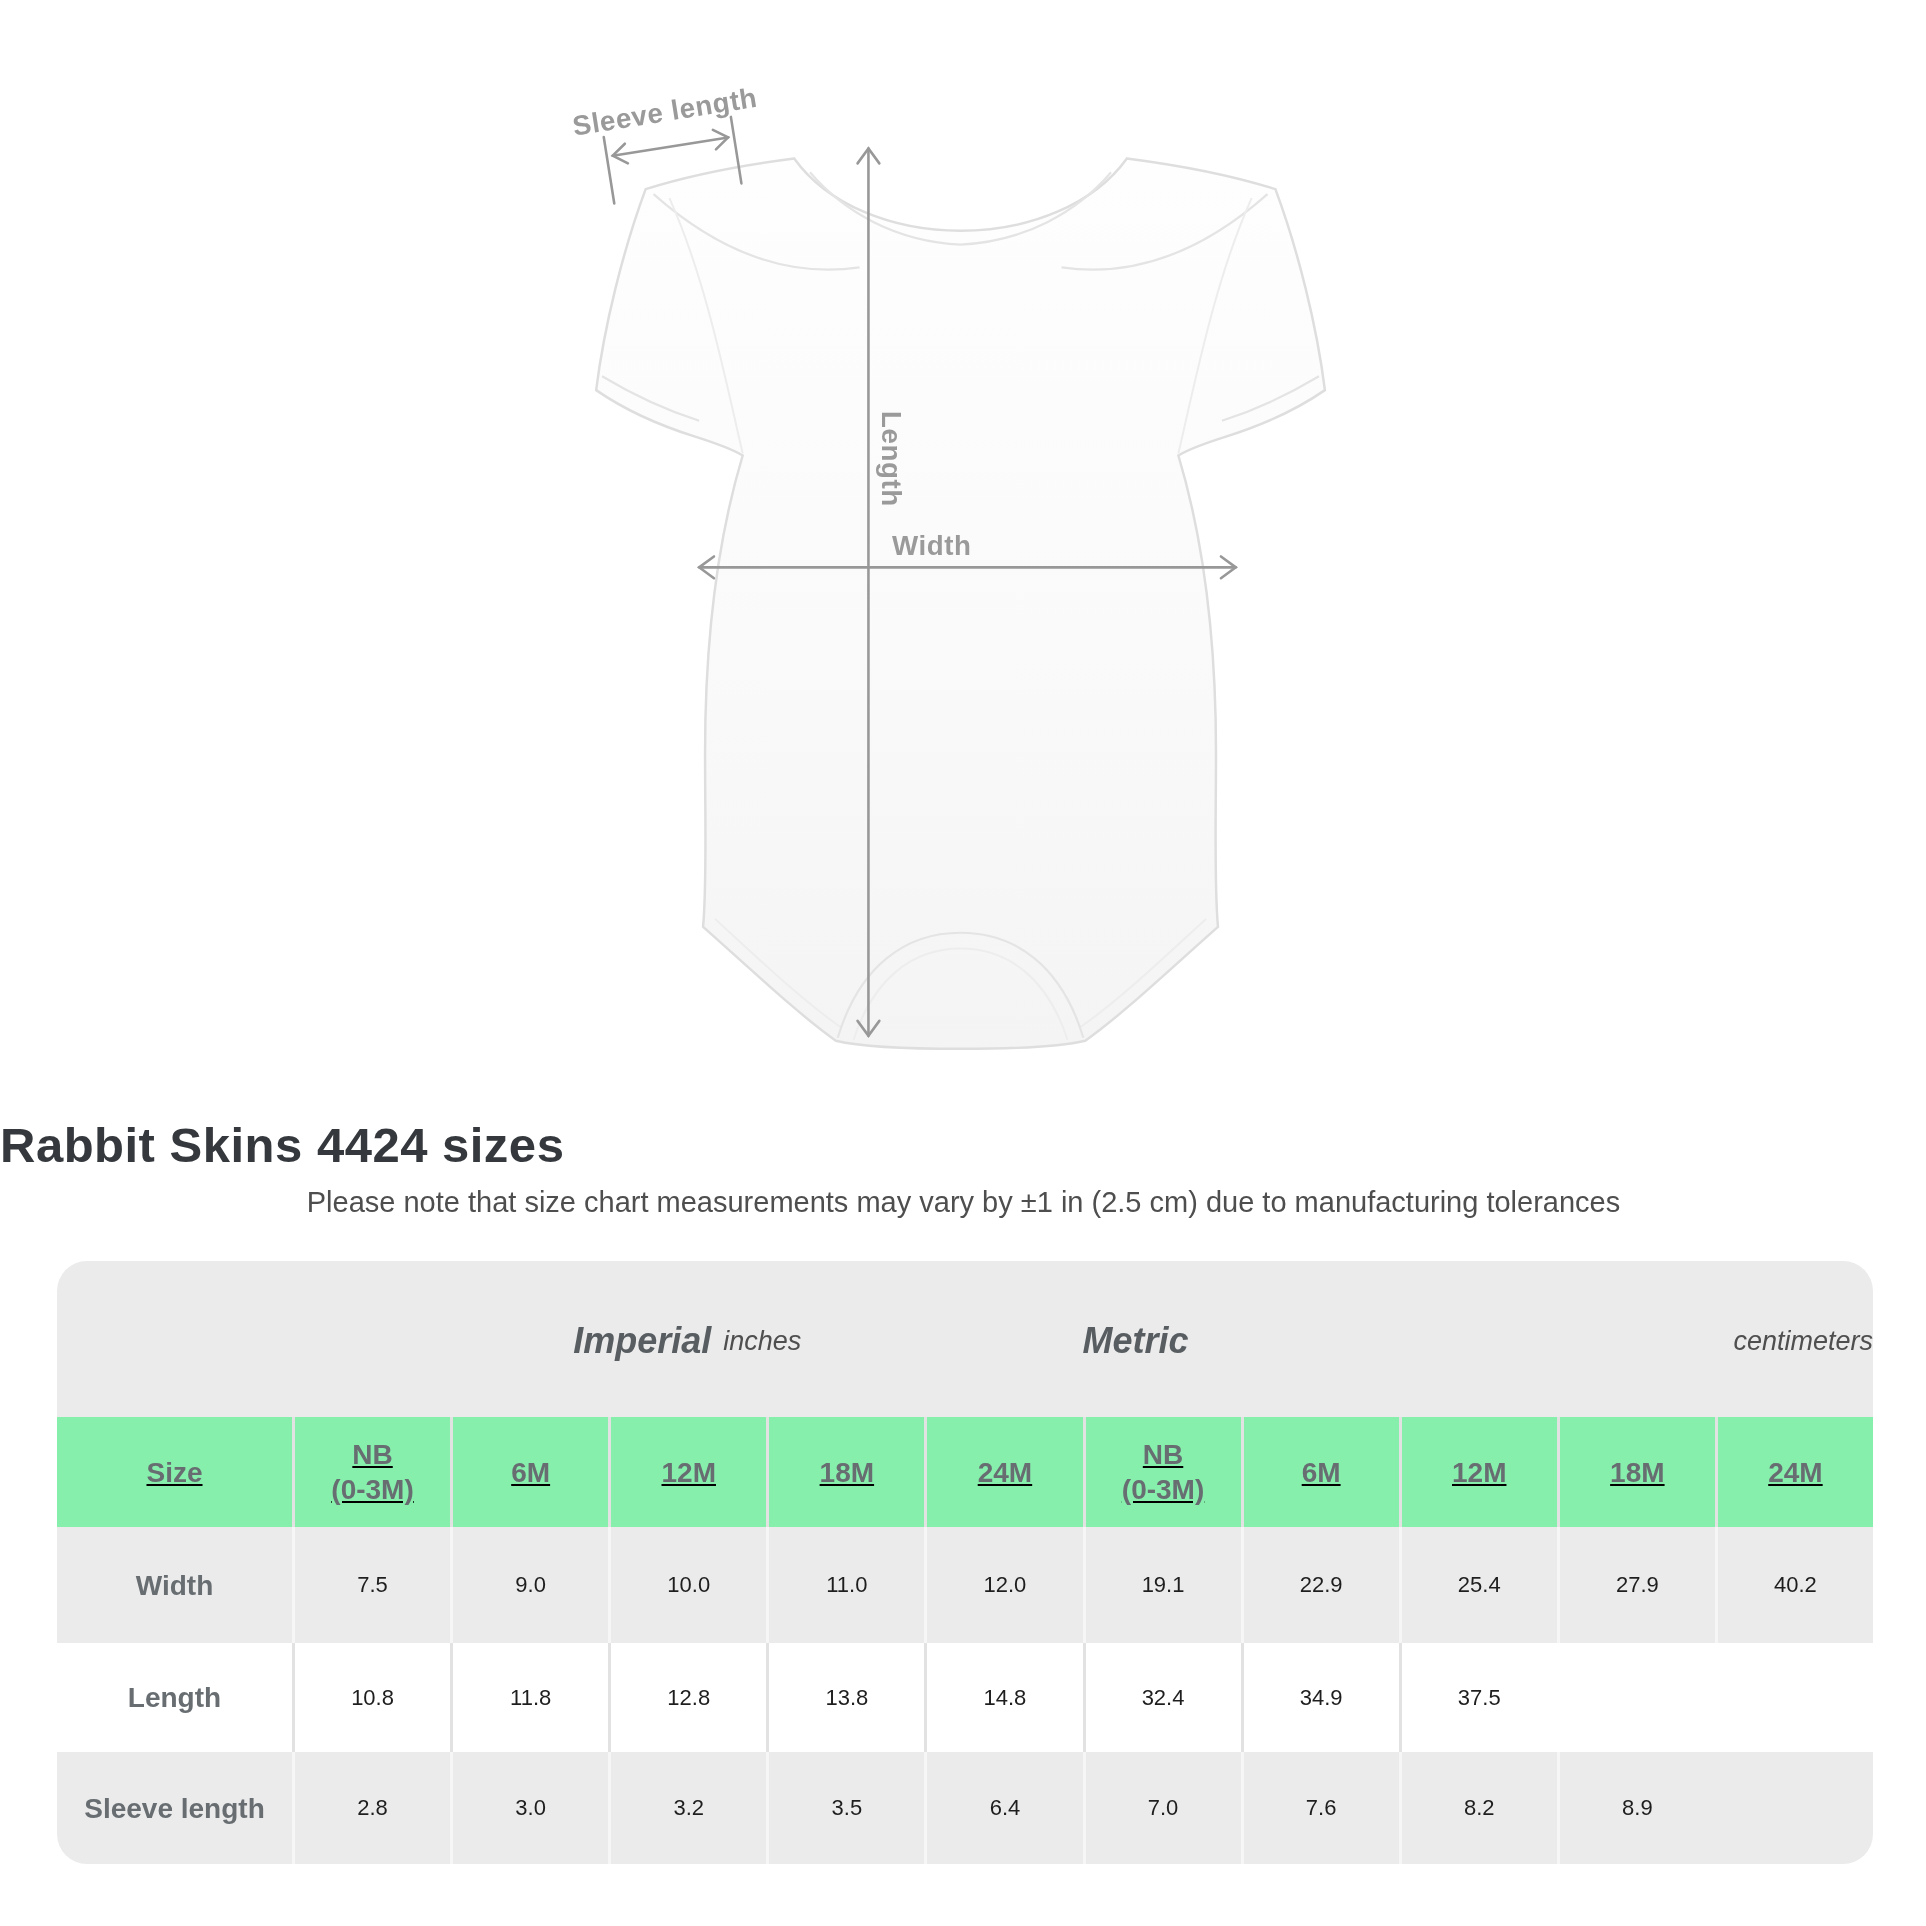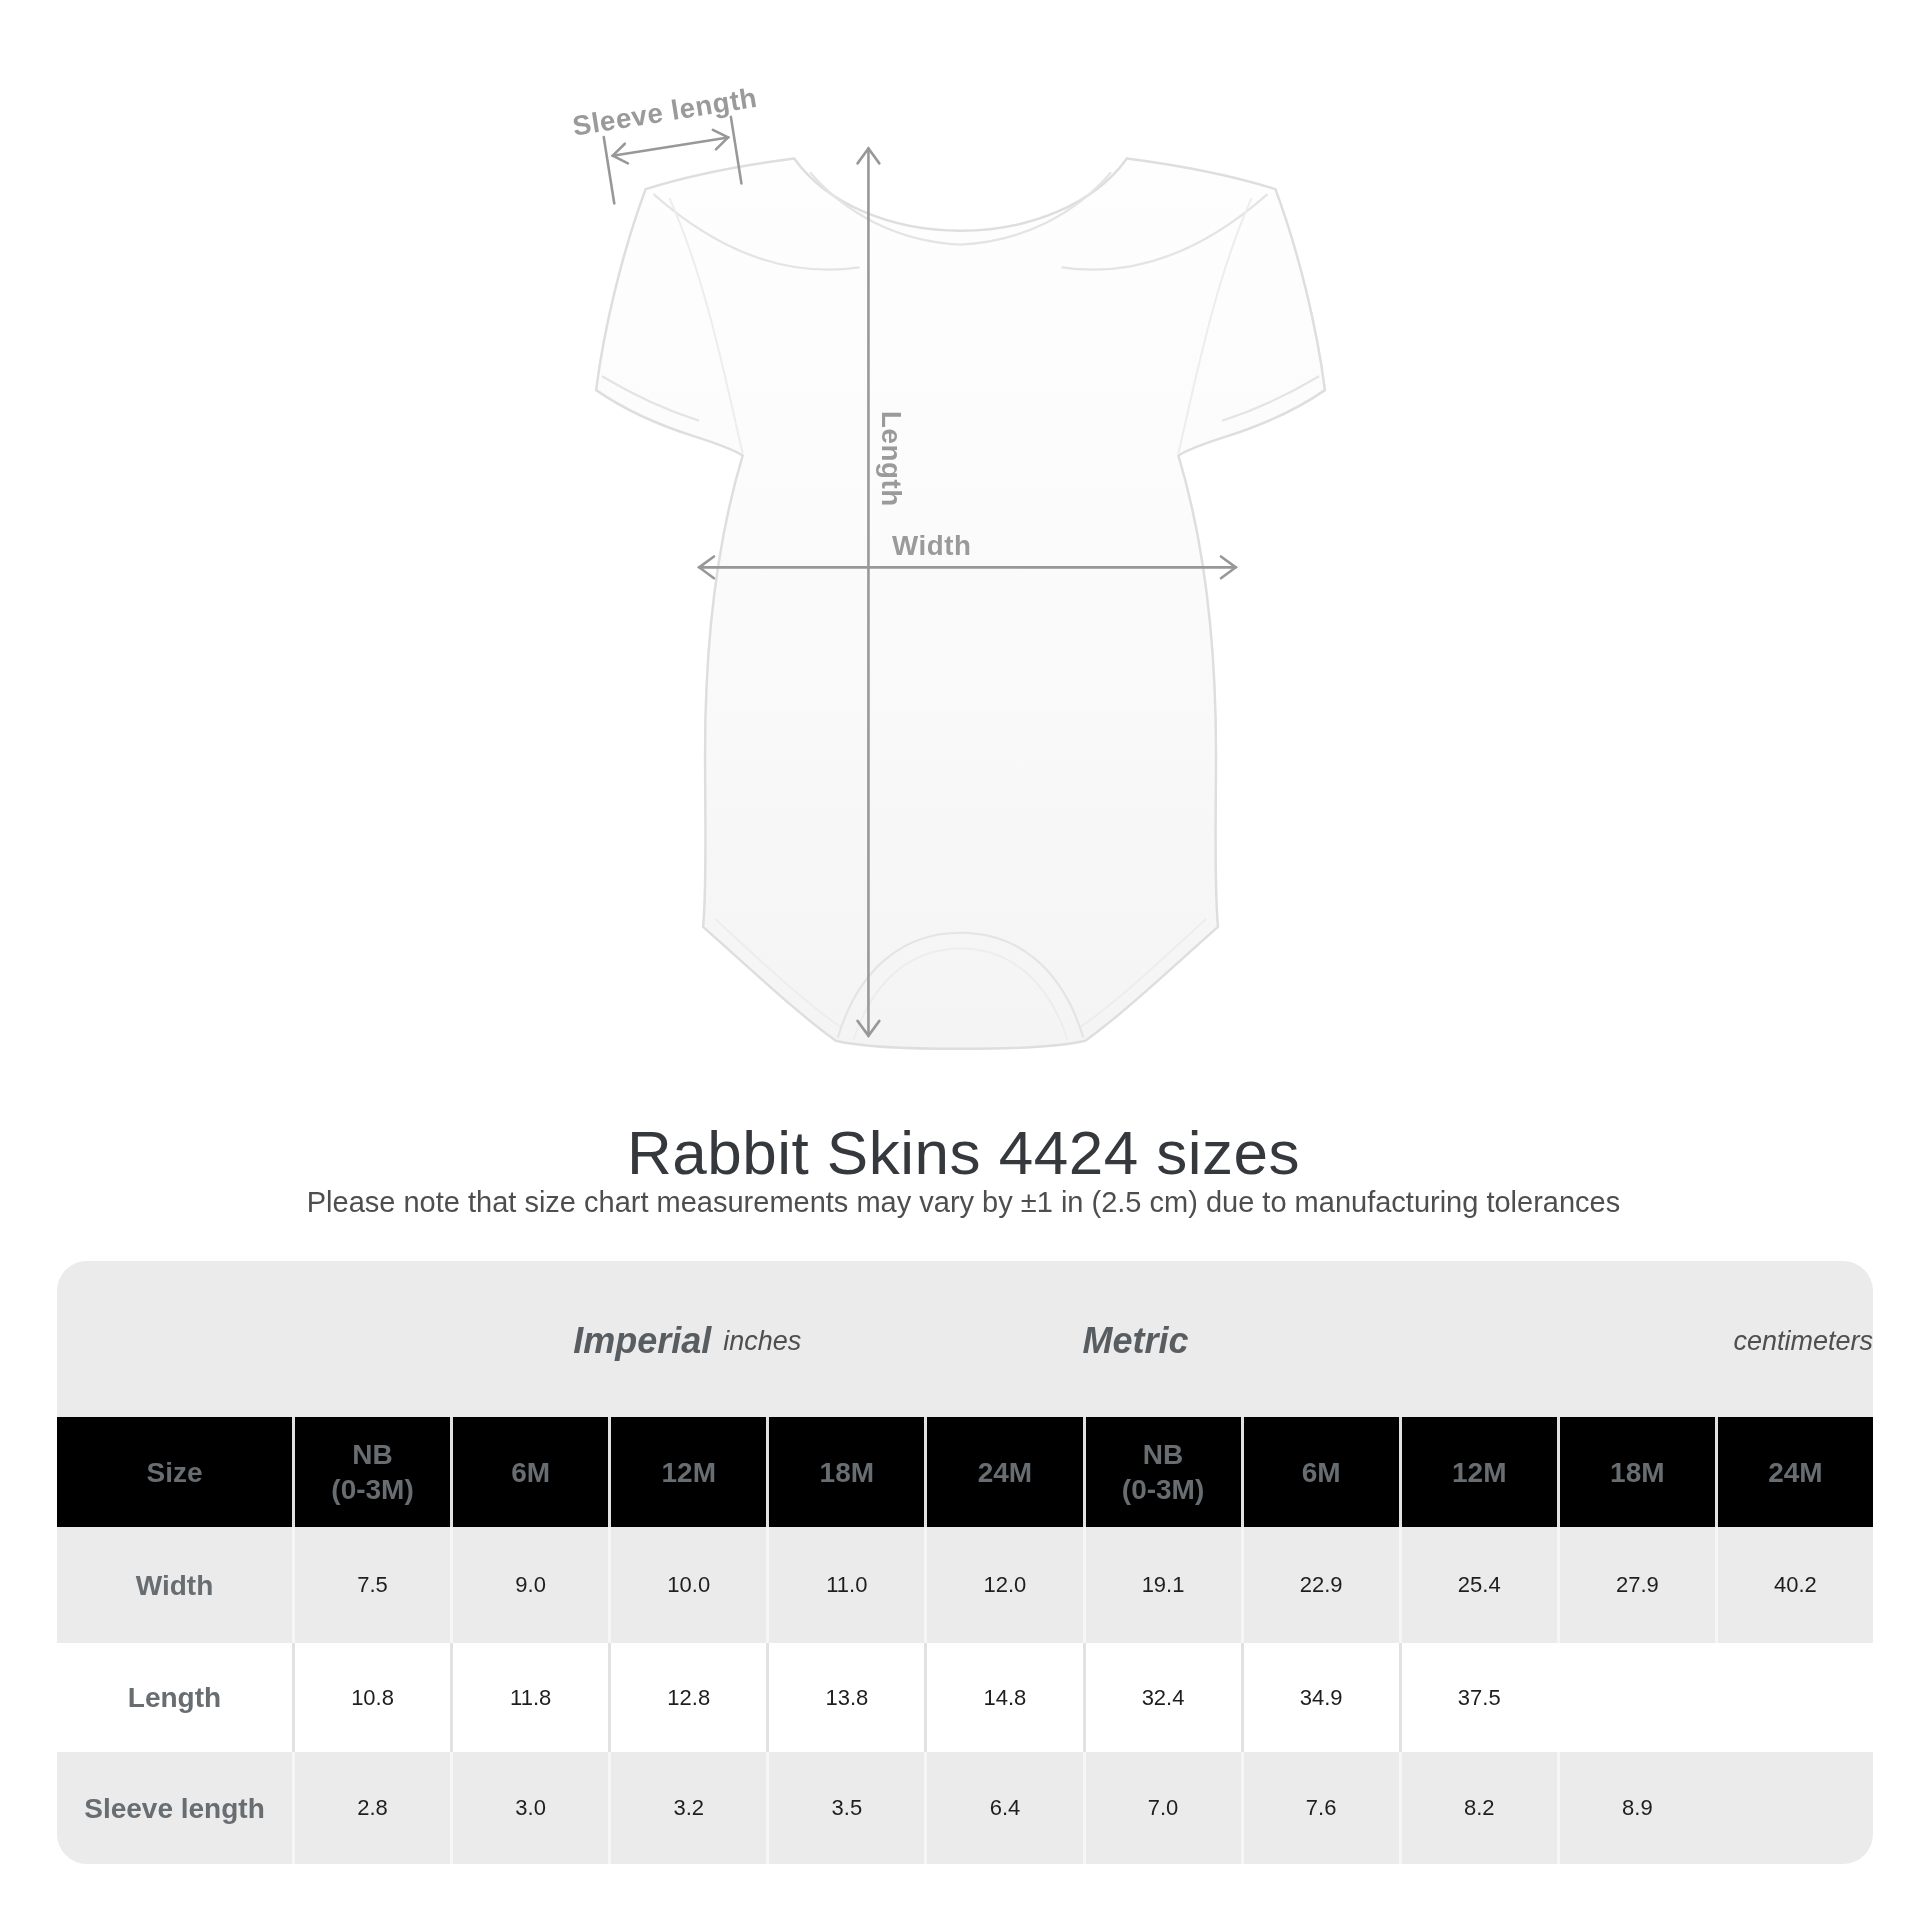--- a/index.html
+++ b/index.html
@@ -8,38 +8,38 @@
 
   
   #diagram-svg{position:absolute;left:0;top:0;}
   .garment-outline{fill:url(#bodyGrad);stroke:#dedede;stroke-width:2.5;}
   .seam{fill:none;stroke:#e4e4e4;stroke-width:2.2;}
   .seam-light{fill:none;stroke:#ededed;stroke-width:2;}
   .dim-line{stroke:#989898;stroke-width:2.6;fill:none;stroke-linecap:round;}
   .dim-label{fill:#9a9a9a;font-weight:bold;font-size:28px;letter-spacing:0.6px;}
 
   
-  .title{position:absolute;left:0;top:1117px;width:100%;text-align:center;
-         font-size:62px;font-weight:normal;color:#35393d;letter-spacing:0.5px;}
+  .title{position:absolute;left:0;top:1117px;width:100%;
+         font-size:49px;font-weight:bold;color:#35393d;letter-spacing:0.5px;}
   .subtitle{position:absolute;left:0;top:1186px;width:100%;text-align:center;
          font-size:29px;color:#4e4e4e;}
 
   
   .size-table{position:absolute;left:57px;top:1261px;width:1816px;}
   .band{height:156px;background:#ebebeb;border-radius:30px 30px 0 0;
         display:grid;grid-template-columns:235px repeat(10,1fr);}
   .band-group{display:flex;flex-direction:row;align-items:center;justify-content:center;
         gap:12px;padding-top:4px;}
   .band-imperial{grid-column:2 / span 5;}
   .band-metric{grid-column:7 / span 5;justify-content:space-between;}
   .uname{font-size:36px;font-weight:bold;font-style:italic;color:#575d61;}
   .usub{font-size:27px;font-style:italic;color:#4f4f4f;}
 
   .trow{display:grid;grid-template-columns:235px repeat(10,1fr);}
-  .row-header{height:110px;--div:#e2e2e2;background:#000000;text-decoration:underline;}
+  .row-header{height:110px;--div:#e2e2e2;background:#86efac;text-decoration:underline;}
   .row-w{height:116px;--div:#f6f6f6;background:#ebebeb;}
   .row-l{height:109px;--div:#e2e2e2;background:#ffffff;}
   .row-s{height:112px;--div:#f6f6f6;background:#ebebeb;border-radius:0 0 30px 30px;}
   .cell{height:100%;display:flex;align-items:center;justify-content:center;
         text-align:center;line-height:1.25;}
   .cell:not(:first-child){border-left:3px solid var(--div);}
   .hcell{font-size:28px;font-weight:bold;color:#676d71;white-space:pre-line;}
   .rlabel{font-size:28px;font-weight:bold;color:#676d71;}
   .val{font-size:22px;color:#1e1e1e;}
 </style>

